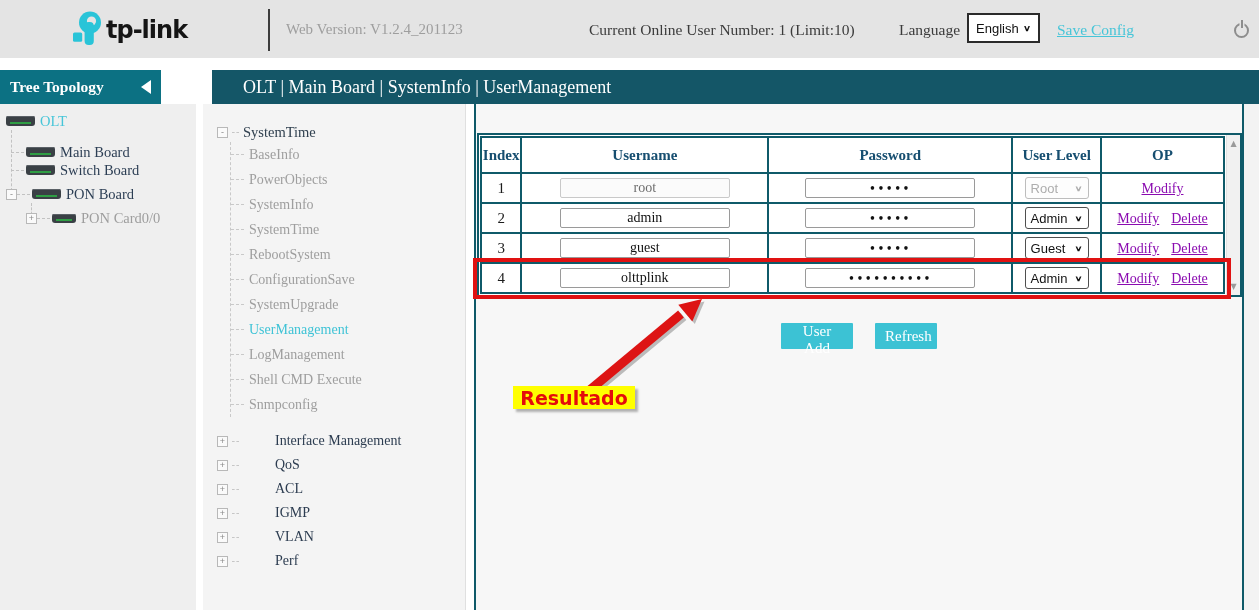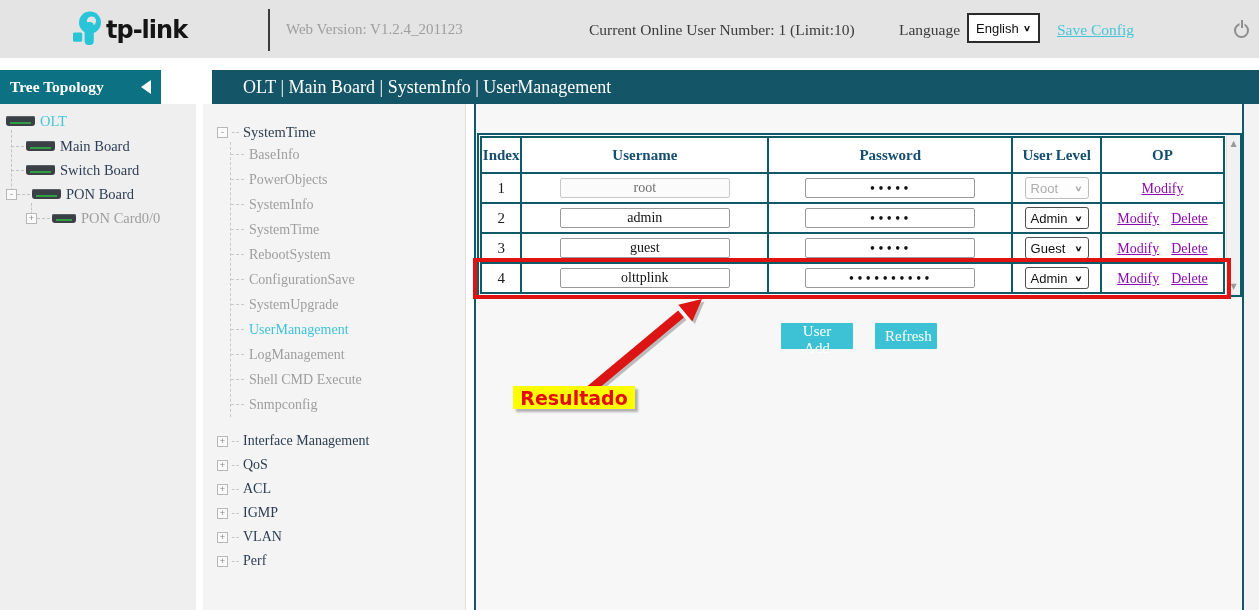--- a/index.html
+++ b/index.html
@@ -62,21 +62,21 @@
   .nav-root-dash { width:7px; border-top:1px dashed #c6c6c6; }
   .nav-root-label { font-size:14.5px; color:#30404f; cursor:pointer; }
   .nav-children { margin-left:13px; border-left:1px dashed #c9c9c9; }
   .nav-child { display:flex; align-items:center; height:25px; cursor:pointer; }
   .nav-child::before { content:""; width:13px; border-top:1px dashed #c9c9c9; margin-right:5px; }
   .nav-child span { font-size:14px; color:#9e9e9e; }
   .nav-child.active span { color:#3fc3d6; }
   .nav-sections { margin-top:12px; }
   .nav-section { display:flex; align-items:center; gap:4px; height:24px; cursor:pointer; }
   .nav-section-dash { width:7px; border-top:1px dashed #c6c6c6; }
-  .nav-section span.lbl { font-size:14px; color:#2c3c50; }
+  .nav-section span.lbl { font-size:14px; color:#2c3c50;margin-left:32px; }
 
   
   .content-panel { position:absolute; left:466px; top:104px; width:778px; height:506px; background:#ffffff; }
   .content-inner { position:absolute; left:8px; top:0; width:770px; height:506px; background:#f7f7f7;
                    border-left:2px solid #0f5a69; border-right:2px solid #0f5a69; }
   .right-strip { position:absolute; left:1244px; top:104px; width:15px; height:506px; background:#f3f3f3; }
 
   
   .table-box { position:absolute; left:477px; top:133px; width:765px; height:164px;
                border:2px solid #0f5a69; background:#fff; display:flex; }
@@ -153,21 +153,21 @@
   <span>OLT | Main Board | SystemInfo | UserManagement</span>
 </div>
 
 <div class="sidebar-body" id="sidebarBody">
   <div class="vdash" style="left:11px; top:26px; height:66px;"></div>
   <div class="vdash" style="left:31px; top:99px; height:16px;"></div>
 <div class="s-row" style="top: 8px; left: 6px;">
       <span class="dev-icon"></span>
       <span class="s-label active">OLT</span>
     </div>
-    <div class="s-row" style="top: 33px; left: 11px;">
+    <div class="s-row" style="top: 39px; left: 11px;">
       <span class="s-dash"></span>
       <span class="dev-icon"></span>
       <span class="s-label">Main Board</span>
     </div>
     <div class="s-row" style="top: 57px; left: 11px;">
       <span class="s-dash"></span>
       <span class="dev-icon"></span>
       <span class="s-label">Switch Board</span>
     </div>
     <div class="s-row" style="top: 81px; left: 6px;">

